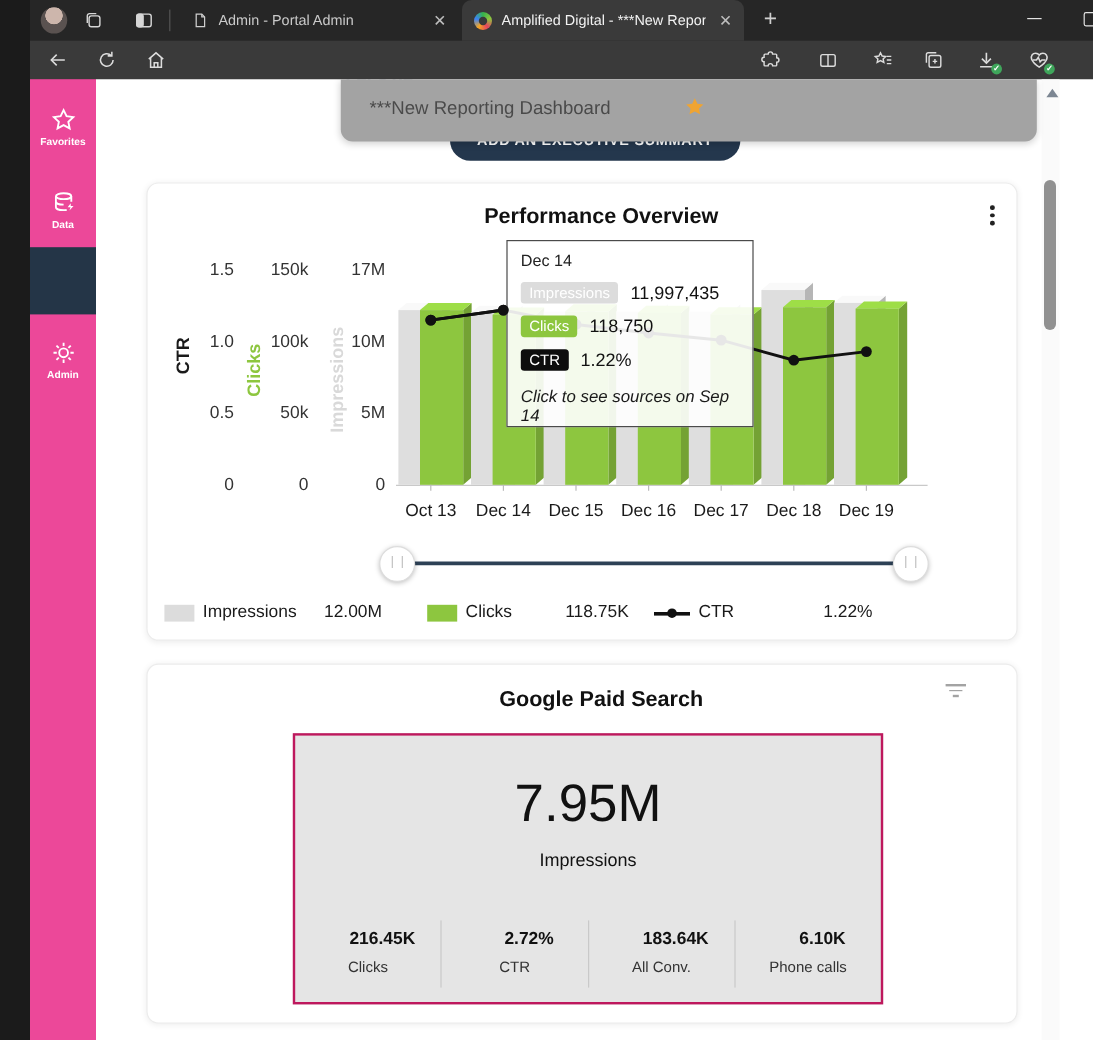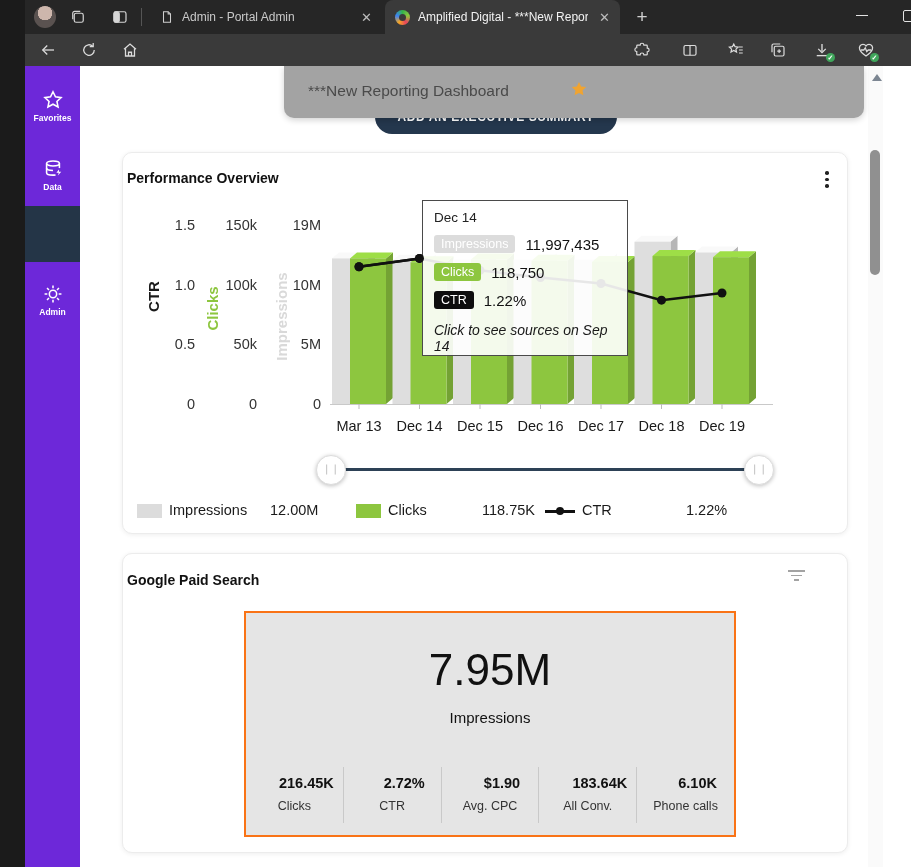--- a/index.html
+++ b/index.html
@@ -37,21 +37,21 @@
   .urlbar .trail{margin-left:auto;display:flex;align-items:center;gap:14px;margin-right:14px;color:#d9d9d9;}
   .readaloud{font-size:12.5px;color:#d9d9d9;font-weight:bold;}
   .readaloud sup{font-size:8px;}
   .extdot{position:absolute;left:562px;top:40px;width:20px;height:20px;border-radius:50%;background:#e83e5c;}
   .extdot svg{position:absolute;inset:3px;color:#fff;}
   .checkbadge{position:absolute;right:-4px;bottom:-3px;width:9px;height:9px;border-radius:50%;
               background:#3fa65b;color:#fff;font-size:7px;line-height:9px;text-align:center;font-weight:bold;}
   .dots3{position:absolute;left:879px;top:48px;width:18px;height:4px;display:flex;gap:3px;}
   .dots3 i{width:3px;height:3px;border-radius:50%;background:#dcdcdc;}
   
-  .sidebar{position:absolute;left:0;top:66px;width:55px;height:801px;background:#6d28d9;}
+  .sidebar{position:absolute;left:0;top:66px;width:55px;height:801px;background:#ec4899;}
   .sb-item{position:absolute;left:0;width:55px;text-align:center;color:#fff;}
   .sb-item.active{background:#243547;padding-left:44px;}
   .sb-item .sb-ic{display:block;margin:9px auto 2px;width:22px;height:22px;color:#fff;}
   .sb-item .sb-label{font-size:8.5px;font-weight:bold;display:block;padding-bottom:9px;}
   .page{position:absolute;left:55px;top:66px;width:843px;height:801px;background:#ffffff;
         border-top-right-radius:12px;overflow:hidden;}
   .frame-right{position:absolute;right:0;top:66px;width:13px;height:801px;background:#3a3a3a;}
   
   .scrolltrack{position:absolute;left:788px;top:0;width:15px;height:801px;background:#fafafa;}
   .scrollup{position:absolute;left:792px;top:8px;width:0;height:0;
@@ -62,21 +62,21 @@
   .headerbar{position:absolute;left:204px;top:0px;width:580px;height:52px;background:#a3a3a3;
              border-radius:0 0 10px 10px;box-shadow:0 2px 6px rgba(0,0,0,.18);z-index:6;}
   .headerbar .htitle{position:absolute;left:24px;top:16px;font-size:15.5px;color:#4a4a4a;}
   .hstar{position:absolute;left:286px;top:14px;width:18px;height:18px;color:#f0a431;}
   .execbtn{position:absolute;left:295px;top:34px;width:242px;height:34px;border-radius:17px;
            background:#24374d;color:#fff;font-size:12px;font-weight:bold;letter-spacing:.6px;
            text-align:center;line-height:34px;z-index:4;}
   
   .card{position:absolute;left:42px;width:724px;background:#fff;border:1px solid #ececec;
         border-radius:10px;box-shadow:0 1px 5px rgba(0,0,0,.07);}
-  .card-title{position:absolute;left:4px;width:100%;text-align:left;font-size:14px;font-weight:bold;color:#111;}
+  .card-title{position:absolute;left:16px;width:100%;text-align:center;font-size:18px;font-weight:bold;color:#111;}
   .kebab{position:absolute;right:18px;top:18px;width:4px;}
   .kebab i{display:block;width:3.5px;height:3.5px;border-radius:50%;background:#222;margin-bottom:3px;}
   
   .ytick{position:absolute;width:60px;text-align:right;font-size:14.5px;color:#333;}
   .axis-title{position:absolute;font-size:15px;font-weight:bold;transform:rotate(-90deg);transform-origin:center;}
   .xlabel{position:absolute;width:64px;text-align:center;font-size:14.5px;color:#1a1a1a;}
   #chart-area{position:absolute;left:245px;top:144px;width:455px;height:210px;}
   #chart-area svg{position:absolute;left:0;top:0;}
   .tooltip{position:absolute;left:342px;top:134px;width:206px;height:156px;z-index:3;
            background:rgba(255,255,255,.9);border:1px solid #4a4a4a;box-sizing:border-box;
@@ -95,21 +95,21 @@
           border:1px solid #ddd;box-shadow:0 1px 4px rgba(0,0,0,.25);color:#b8b8b8;
           text-align:center;line-height:26px;font-size:10px;}
   .lg-swatch{position:absolute;top:438px;width:25px;height:14px;}
   .lg-text{position:absolute;top:436px;font-size:14.5px;color:#1a1a1a;}
   .lg-line{position:absolute;top:444px;width:30px;height:2.5px;background:#111;}
   .lg-line::after{content:"";position:absolute;left:11px;top:-3px;width:8px;height:8px;border-radius:50%;background:#111;}
   
   .filtericon{position:absolute;right:42px;top:16px;width:18px;}
   .filtericon i{display:block;height:1.6px;background:#a3a3a3;margin:0 auto 3px;}
   .gbox{position:absolute;left:121px;top:57px;width:492px;height:226px;box-sizing:border-box;
-        background:#e5e5e5;border:2px solid #f97316;}
+        background:#e5e5e5;border:2px solid #be185d;}
   .gmain-val{position:absolute;left:0;width:100%;top:32px;text-align:center;font-size:44px;color:#111;}
   .gmain-label{position:absolute;left:0;width:100%;top:96px;text-align:center;font-size:15px;color:#111;}
   .gmetrics{position:absolute;left:0;bottom:12px;width:100%;display:flex;}
   .gmetric{flex:1;text-align:center;padding:8px 0 10px;}
   .gmetric + .gmetric{border-left:1px solid #c9c9c9;}
   .gm-val{font-size:14.5px;font-weight:bold;color:#111;padding-left:24px;}
   .gm-label{font-size:12.5px;color:#333;margin-top:8px;}
 </style>
 </head>
 <body>
@@ -379,21 +379,21 @@
 
     <div class="rangeline"></div>
     <div class="handle" style="left:236px">❘❘</div>
     <div class="handle" style="left:664px">❘❘</div>
 
     <div class="lg-swatch" style="left:57px;background:#dcdcdc"></div>
     <div class="lg-text" style="left:89px">Impressions</div>
     <div class="lg-text" style="left:190px">12.00M</div>
     <div class="lg-swatch" style="left:276px;background:#8dc63f"></div>
     <div class="lg-text" style="left:308px">Clicks</div>
-    <div class="lg-text" style="left:402px">118.75K</div>
+    <div class="lg-text" style="left:391px">118.75K</div>
     <div class="lg-line" style="left:465px"></div>
     <div class="lg-text" style="left:502px">CTR</div>
     <div class="lg-text" style="left:606px">1.22%</div>
 
     <div class="card" style="top:487px;height:298px">
       <div class="card-title" style="top:18px">Google Paid Search</div>
       <div class="filtericon">
           <i style="width:17px"></i>
           <i style="width:11px"></i>
           <i style="width:5px"></i>
@@ -404,49 +404,45 @@
         <div class="gmetrics" id="gmetrics">
             <div class="gmetric">
               <div class="gm-val">216.45K</div>
               <div class="gm-label">Clicks</div>
             </div>
             <div class="gmetric">
               <div class="gm-val">2.72%</div>
               <div class="gm-label">CTR</div>
             </div>
             <div class="gmetric">
-              <div class="gm-val">$1.90</div>
-              <div class="gm-label">Avg. CPC</div>
-            </div>
-            <div class="gmetric">
               <div class="gm-val">183.64K</div>
               <div class="gm-label">All Conv.</div>
             </div>
             <div class="gmetric">
               <div class="gm-val">6.10K</div>
               <div class="gm-label">Phone calls</div>
             </div>
           </div>
       </div>
     </div>
 
-  <div class="xlabel" style="left: 247px; top: 352px;">Mar 13</div>
+  <div class="xlabel" style="left: 247px; top: 352px;">Oct 13</div>
       <div class="xlabel" style="left: 307.5px; top: 352px;">Dec 14</div>
       <div class="xlabel" style="left: 368px; top: 352px;">Dec 15</div>
       <div class="xlabel" style="left: 428.5px; top: 352px; text-align: center;">Dec 16</div>
       <div class="xlabel" style="left: 489px; top: 352px;">Dec 17</div>
       <div class="xlabel" style="left: 549.5px; top: 352px;">Dec 18</div>
       <div class="xlabel" style="left: 610px; top: 352px;">Dec 19</div>
       <div class="ytick" style="left: 55px; top: 330px;">0</div>
       <div class="ytick" style="left: 55px; top: 270.3px;">0.5</div>
       <div class="ytick" style="left: 55px; top: 210.7px;">1.0</div>
       <div class="ytick" style="left: 55px; top: 151px;">1.5</div>
       <div class="ytick" style="left: 117px; top: 330px;">0</div>
       <div class="ytick" style="left: 117px; top: 270.3px; text-align: right;">50k</div>
       <div class="ytick" style="left: 117px; top: 210.7px;">100k</div>
       <div class="ytick" style="left: 117px; top: 151px;">150k</div>
       <div class="ytick" style="left: 181px; top: 330px;">0</div>
       <div class="ytick" style="left: 181px; top: 270.3px;">5M</div>
       <div class="ytick" style="left: 181px; top: 210.7px;">10M</div>
-      <div class="ytick" style="left: 181px; top: 151px;">19M</div>
+      <div class="ytick" style="left: 181px; top: 151px;">17M</div>
     </div>
   <div class="frame-right"></div>
 </div>
 
 </body></html>

